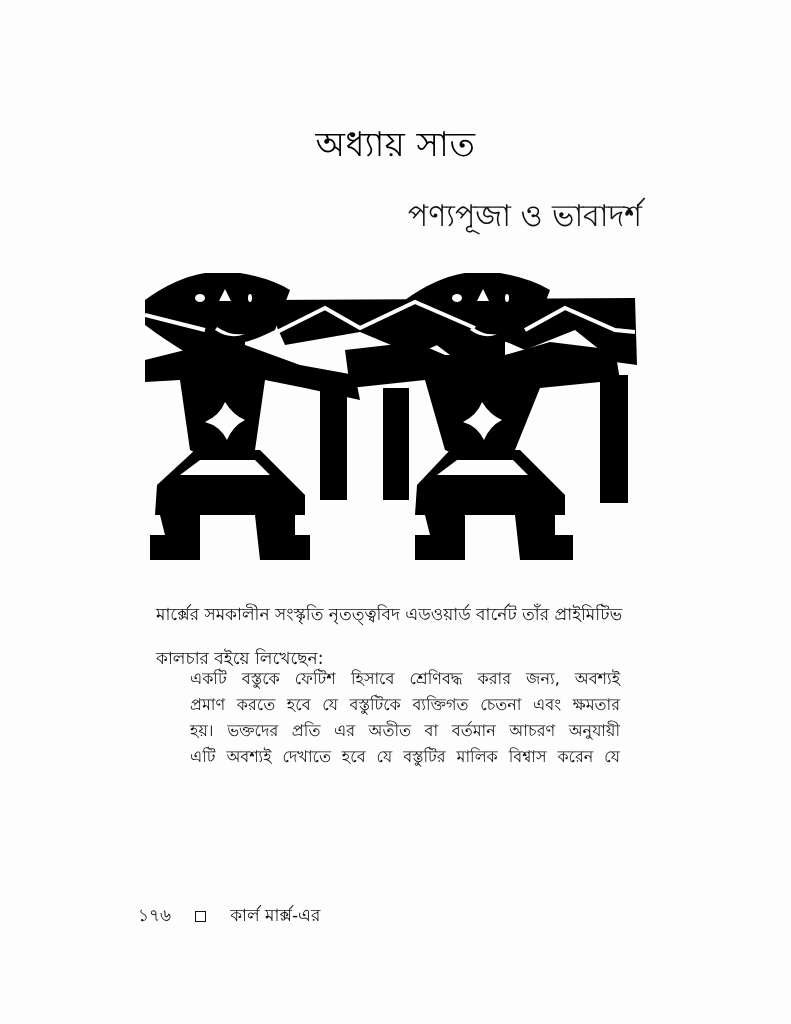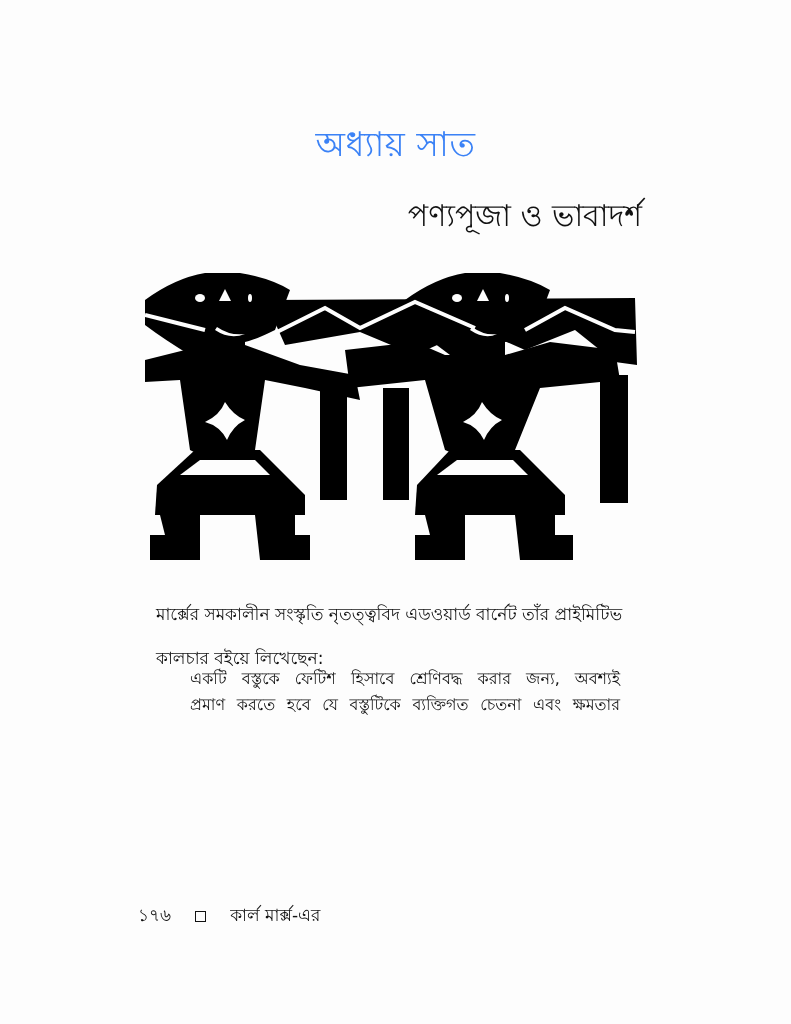--- a/index.html
+++ b/index.html
@@ -1,19 +1,19 @@
 <!DOCTYPE html>
 <html><head>
 <meta charset="utf-8">
 <style>
   html, body { margin:0; padding:0; background:#fdfdfd; }
   body { width:791px; height:1024px; position:relative; overflow:hidden;
          font-family: "DejaVu Sans", "Liberation Sans", sans-serif; color:#111; }
   .chapter-label { position:absolute; left:0; width:791px; top:118px; text-align:center;
-         font-size:34px; letter-spacing:0.5px; color:#3b82f6; }
+         font-size:34px; letter-spacing:0.5px; color:#000000; }
   .chapter-title { position:absolute; left:0; width:642px; top:192px; text-align:right;
          font-size:30px; color:#111; }
   .illustration { position:absolute; left:145px; top:270px; width:510px; height:290px; }
   .intro { position:absolute; left:140px; top:584px; width:520px; font-size:17px;
          line-height:28px; color:#111; }
   .intro p { margin:16px; }
   .blockquote { position:absolute; left:190px; top:654px; width:430px; font-size:16px;
          line-height:26px; color:#111; text-align:justify;margin-top:12px; }
   .blockquote .line { display:block; white-space:nowrap; text-align-last:justify; }
   .footer { position:absolute; left:138px; top:902px; font-size:17px; color:#111;
@@ -83,19 +83,21 @@
 </div>
 
 <div class="intro">
   <p>মার্ক্সের সমকালীন সংস্কৃতি নৃতত্ত্ববিদ এডওয়ার্ড বার্নেট তাঁর প্রাইমিটিভ</p>
   <p>কালচার বইয়ে লিখেছেন:</p>
 </div>
 
 <div class="blockquote">
   <span class="line">একটি বস্তুকে ফেটিশ হিসাবে শ্রেণিবদ্ধ করার জন্য, অবশ্যই</span>
   <span class="line">প্রমাণ করতে হবে যে বস্তুটিকে ব্যক্তিগত চেতনা এবং ক্ষমতার</span>
+  <span class="line">হয়। ভক্তদের প্রতি এর অতীত বা বর্তমান আচরণ অনুযায়ী</span>
+  <span class="line">এটি অবশ্যই দেখাতে হবে যে বস্তুটির মালিক বিশ্বাস করেন যে</span>
 </div>
 
 <div class="footer">
   <span>১৭৬</span>
   <span class="box-icon"></span>
   <span>কার্ল মার্ক্স-এর</span>
 </div>
 
 </body></html>

